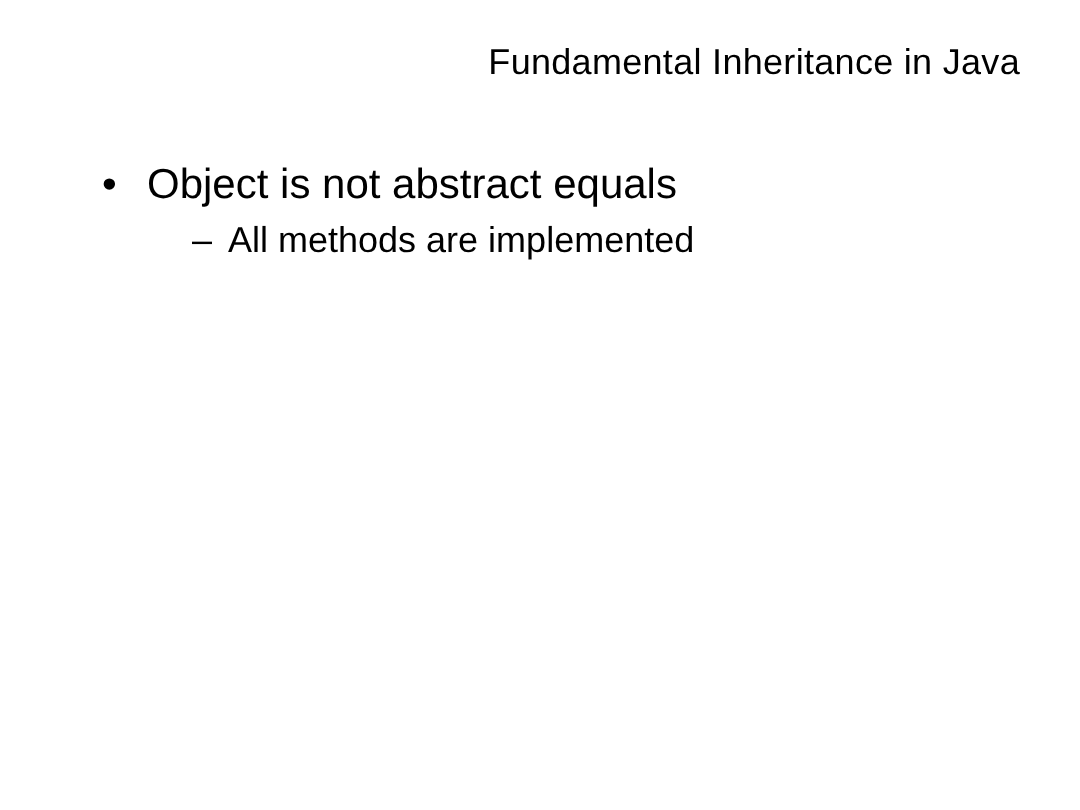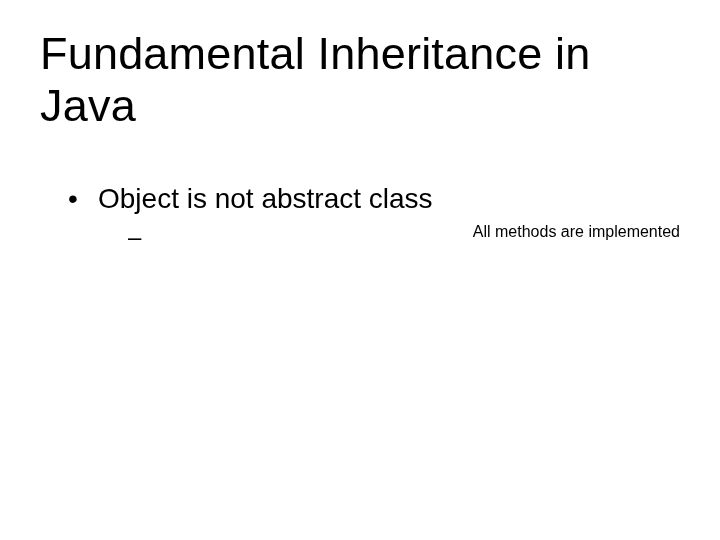--- a/index.html
+++ b/index.html
@@ -11,23 +11,23 @@
     font-family: Arial, Helvetica, sans-serif;
     color: #000000;
   }
   .slide {
     width: 720px;
     height: 540px;
     box-sizing: border-box;
     padding: 28px 40px 40px 40px;
   }
   .title {
-    font-size: 45px;
+    font-size: 24px;
     font-weight: 400;
-    text-align: left;
+    text-align: right;
     margin: 0 0 50px 0;
     letter-spacing: 0.2px;
   }
   ul.lvl1 {
     list-style: none;
     margin: 0;
     padding: 0 0 0 28px;
   }
   ul.lvl1 > li {
     position: relative;
@@ -43,42 +43,41 @@
     top: 0;
     font-size: 28px;
   }
   ul.lvl2 {
     list-style: none;
     margin: 6px 0 10px 0;
     padding: 0 0 0 30px;
   }
   ul.lvl2 > li {
     position: relative;
-    font-size: 16px;
+    font-size: 24px;
     line-height: 1.25;
     padding-left: 24px;
-    text-align: right;
   }
   ul.lvl2 > li::before {
     content: "–";
     position: absolute;
     left: 0;
     top: 0;
     font-size: 24px;
   }
 </style>
 </head>
 <body>
 
 <div class="slide">
   <h1 class="title">Fundamental Inheritance in Java</h1>
 
   <ul class="lvl1">
     <li>
-      <span>Object is not abstract class</span>
+      <span>Object is not abstract equals</span>
       <ul class="lvl2">
         <li>
           <span>All methods are implemented</span>
         </li>
       </ul>
     </li>
   </ul>
 </div>
 
 </body></html>

